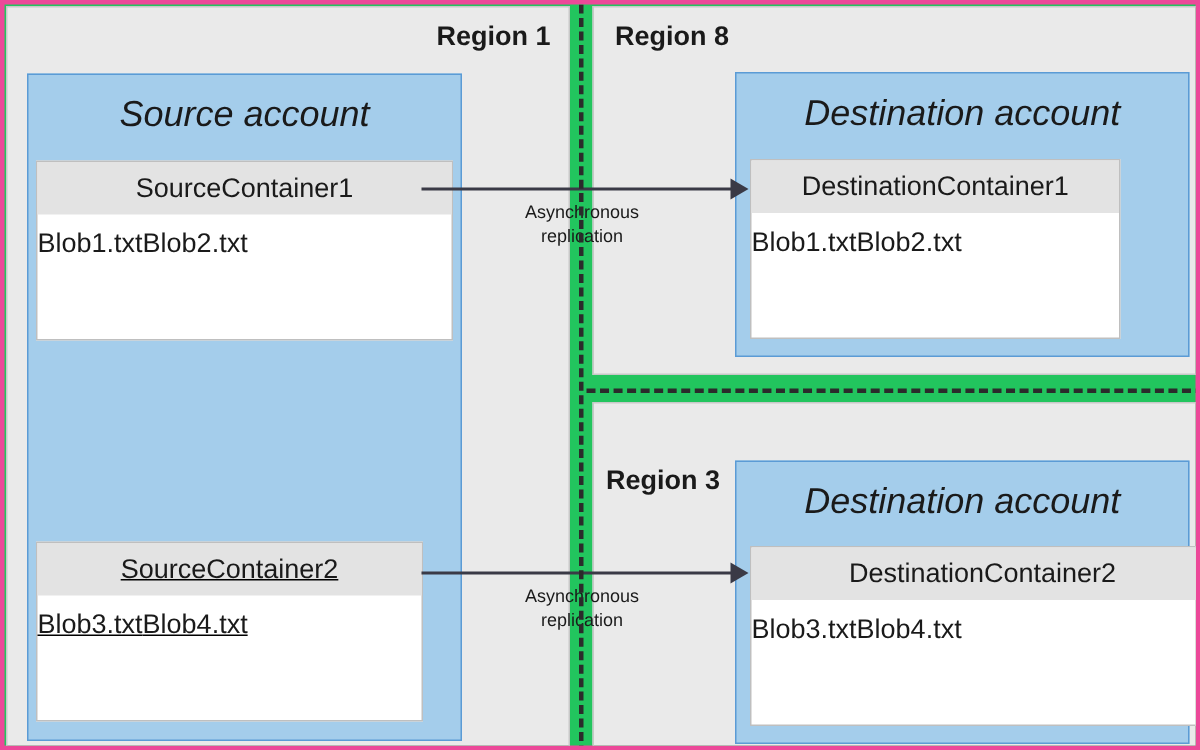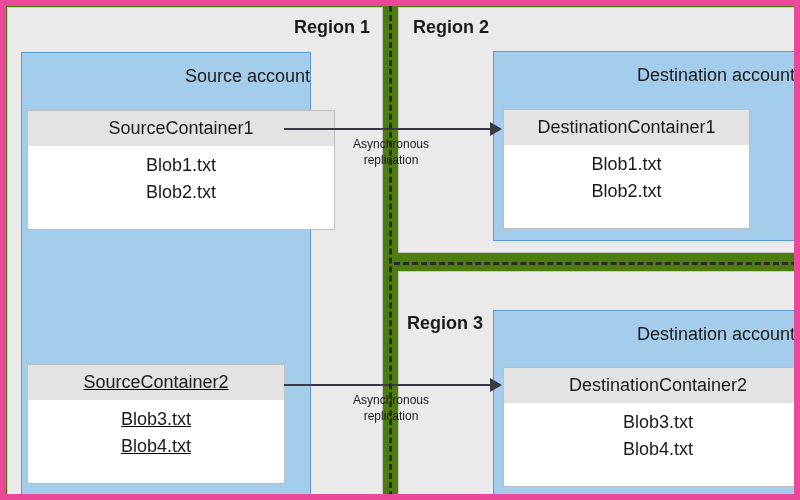--- a/index.html
+++ b/index.html
@@ -9,24 +9,24 @@
   }
   body {
     font-family: "Liberation Sans", sans-serif;
     -webkit-font-smoothing: antialiased;
   }
 
   #canvas {
     position: relative;
     width: 800px;
     height: 500px;
-    background: #4d7c0f;
+    background: #22c55e;
     overflow: hidden;
     box-sizing: border-box;
-    border: 6px solid #ec4899;
+    border: 3px solid #ec4899;
   }
 
   
   .region {
     position: absolute;
     background: #eaeaea;
     border: 1px solid #c8c8c8;
     box-sizing: border-box;
   }
   #region1 { left: 1px;   top: 1px;   width: 376px; height: 498px; }
@@ -71,55 +71,55 @@
     box-sizing: border-box;
   }
   #source-account      { left: 14px;  top: 45px;  width: 290px; height: 445px; }
   #dest-account-2      { left: 487px; top: 45px;  width: 303px; height: 190px; }
   #dest-account-3      { left: 487px; top: 304px; width: 303px; height: 189px; }
 
   .account-title {
     position: absolute;
     left: 0;
     right: 0;
-    text-align: right;
-    font-size: 18px;
-    color: #1a1a1a;
-    white-space: nowrap;
+    text-align: center;
+    font-size: 24px;
+    color: #1a1a1a;
+    white-space: nowrap;
+    font-style: italic;
   }
   #source-account .account-title    { top: 13px; }
   #dest-account-2 .account-title    { top: 13px; }
   #dest-account-3 .account-title    { top: 13px; }
 
   
   .container-box {
     position: absolute;
     background: #ffffff;
     border: 1px solid #bfbfbf;
     box-sizing: border-box;
   }
-  #source-container-1 { left: 20px;  top: 103px; width: 308px; height: 120px; }
+  #source-container-1 { left: 20px;  top: 103px; width: 278px; height: 120px; }
   #source-container-2 { left: 20px;  top: 357px; width: 258px; height: 120px; text-decoration: underline; }
   #dest-container-1   { left: 497px; top: 103px; width: 247px; height: 120px; }
   #dest-container-2   { left: 497px; top: 361px; width: 310px; height: 120px; }
 
   .container-header {
     height: 35px;
     background: #e3e3e3;
     display: flex;
     align-items: center;
     justify-content: center;
     font-size: 18px;
     color: #1a1a1a;
     white-space: nowrap;
   }
   .container-body {
     padding-top: 6px;
     display: flex;
-    flex-direction: column;
     align-items: center;
   }
   .blob {
     font-size: 18px;
     color: #1a1a1a;
     line-height: 1.52;
     white-space: nowrap;
   }
 
   
@@ -176,21 +176,21 @@
     <div class="container-box" id="source-container-2" style="left:19px; top:356px;">
       <div class="container-header">SourceContainer2</div>
       <div class="container-body">
         <div class="blob">Blob3.txt</div>
         <div class="blob">Blob4.txt</div>
       </div>
     </div>
   </div>
 
   <div class="region" id="region2">
-    <div class="region-title" id="region2-title">Region 2</div>
+    <div class="region-title" id="region2-title">Region 8</div>
   </div>
 
   <div class="account" id="dest-account-2">
     <div class="account-title">Destination account</div>
   </div>
 
   <div class="container-box" id="dest-container-1">
     <div class="container-header">DestinationContainer1</div>
     <div class="container-body">
       <div class="blob">Blob1.txt</div>

